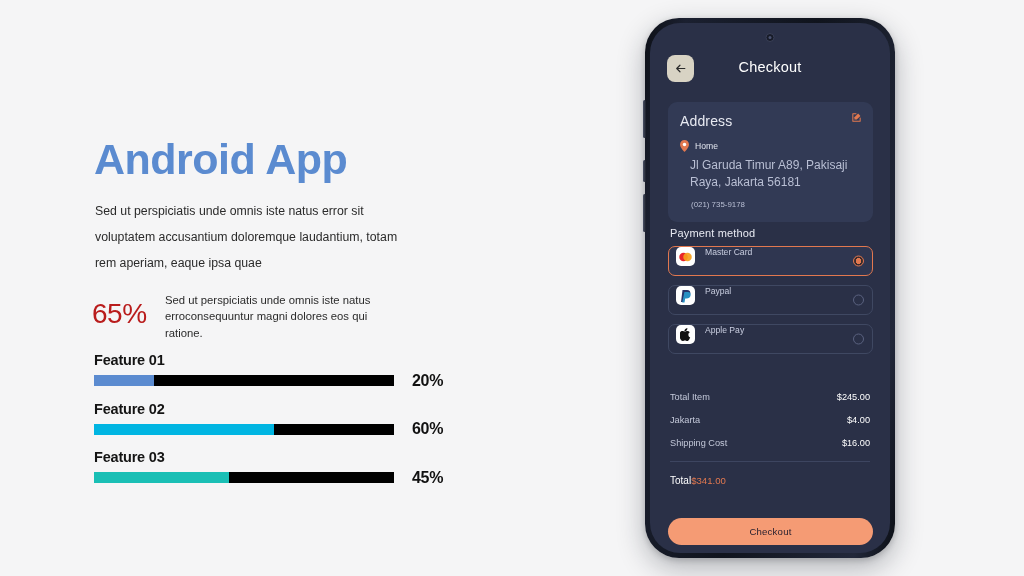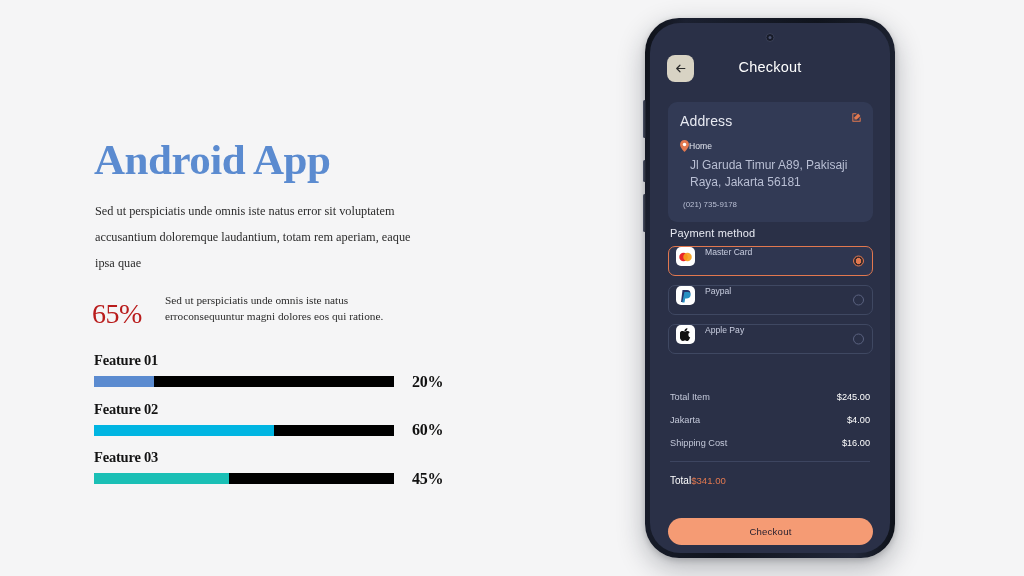--- a/index.html
+++ b/index.html
@@ -5,21 +5,21 @@
   * { box-sizing: border-box; margin: 0; padding: 0; }
   html, body {
     width: 1024px; height: 576px;
     background: #f5f5f6;
     font-family: "Liberation Sans", sans-serif;
     overflow: hidden;
   }
   #stage { position: relative; width: 1024px; height: 576px; background: #f5f5f6; }
 
   
-  #left-panel { position: absolute; left: 0; top: 0; width: 600px; height: 480px; font-family: Liberation Serif, serif; }
+  #left-panel { position: absolute; left: 0; top: 0; width: 600px; height: 480px; }
 
   #page-title {
     position: absolute; left: 94px; top: 136px;
     font-size: 43px; font-weight: bold; letter-spacing: -0.5px;
     color: #5b8bd0; line-height: 1.1;
   }
 
   #intro-paragraph {
     position: absolute; left: 95px; top: 199px; width: 320px;
     font-size: 12.3px; color: #2b2b2b; line-height: 2.1;
@@ -101,28 +101,28 @@
 
   
   #address-card {
     position: absolute; left: 18px; top: 79px; width: 205px;
     background: #323a55; border-radius: 9px; padding: 11px 12px 13px 12px;
   }
   #address-heading { font-size: 14px; color: #e8eaf2; letter-spacing: 0.15px; }
   #edit-icon {
     position: absolute; right: 11px; top: 10px; width: 11px; height: 11px;
   }
-  #address-home-row { display: flex; align-items: center; margin-top: 11px; }
+  #address-home-row { display: flex; align-items: center; margin-top: 11px; gap: 6px; }
   #pin-icon { width: 9px; height: 12px; }
   #address-home-label { font-size: 8.6px; color: #e3e6ef; }
   #address-lines {
     margin-top: 5px; margin-left: 10px; width: 165px;
     font-size: 12px; color: #b9bfd4; line-height: 1.45;
   }
-  #address-phone { margin-top: 8px; margin-left: 3px; font-size: 7.9px; color: #b9bfd4; }
+  #address-phone { margin-top: 8px; margin-left: 11px; font-size: 7.9px; color: #b9bfd4; }
 
   
   #payment-heading {
     position: absolute; left: 20px; top: 204px;
     font-size: 11px; color: #e8eaf2; letter-spacing: 0.15px;
   }
   #payment-list { position: absolute; left: 18px; top: 223px; width: 205px; }
   .pay-row {
     position: relative; height: 30px; margin-bottom: 9px;
     border-radius: 7px; border: 1px solid #3f4862;

